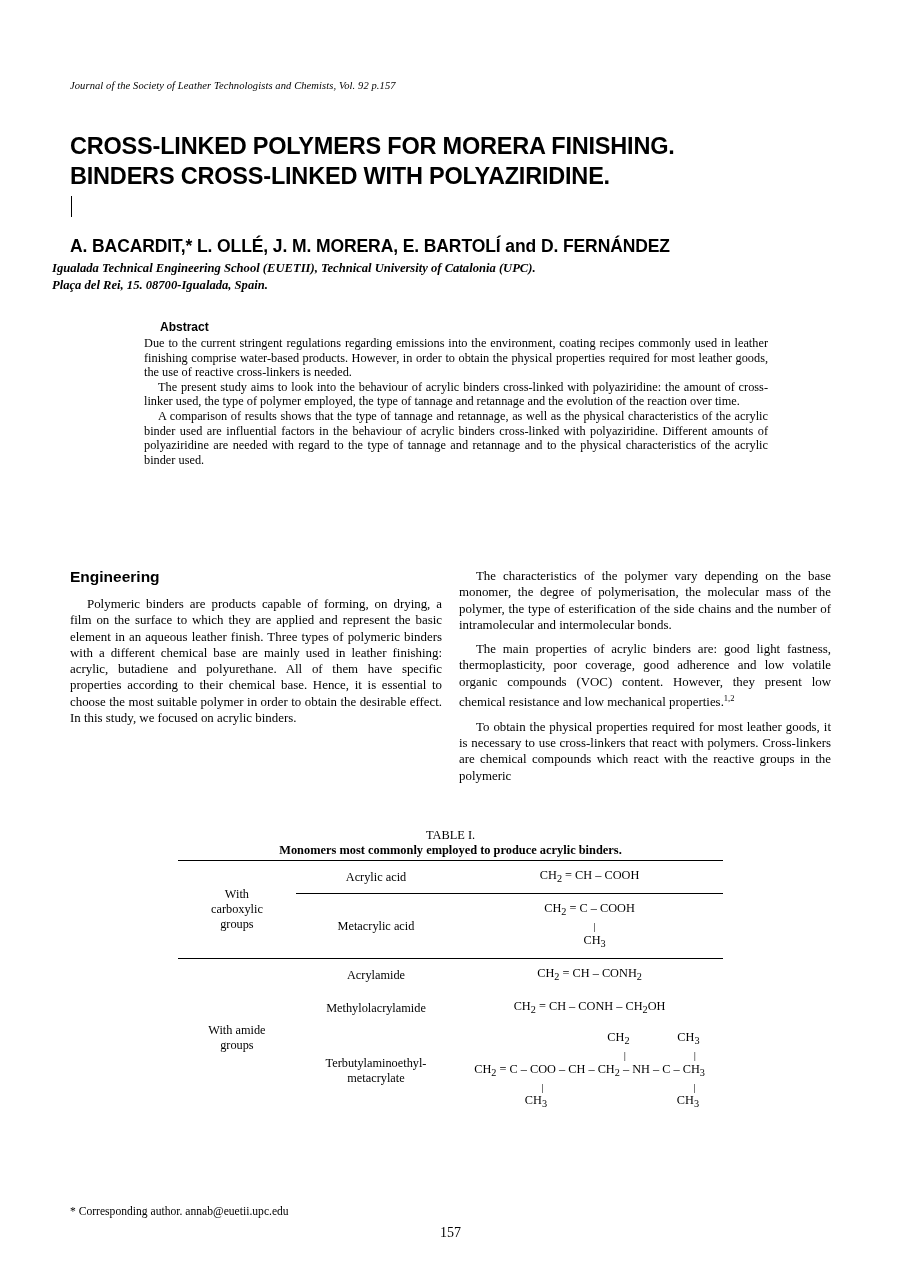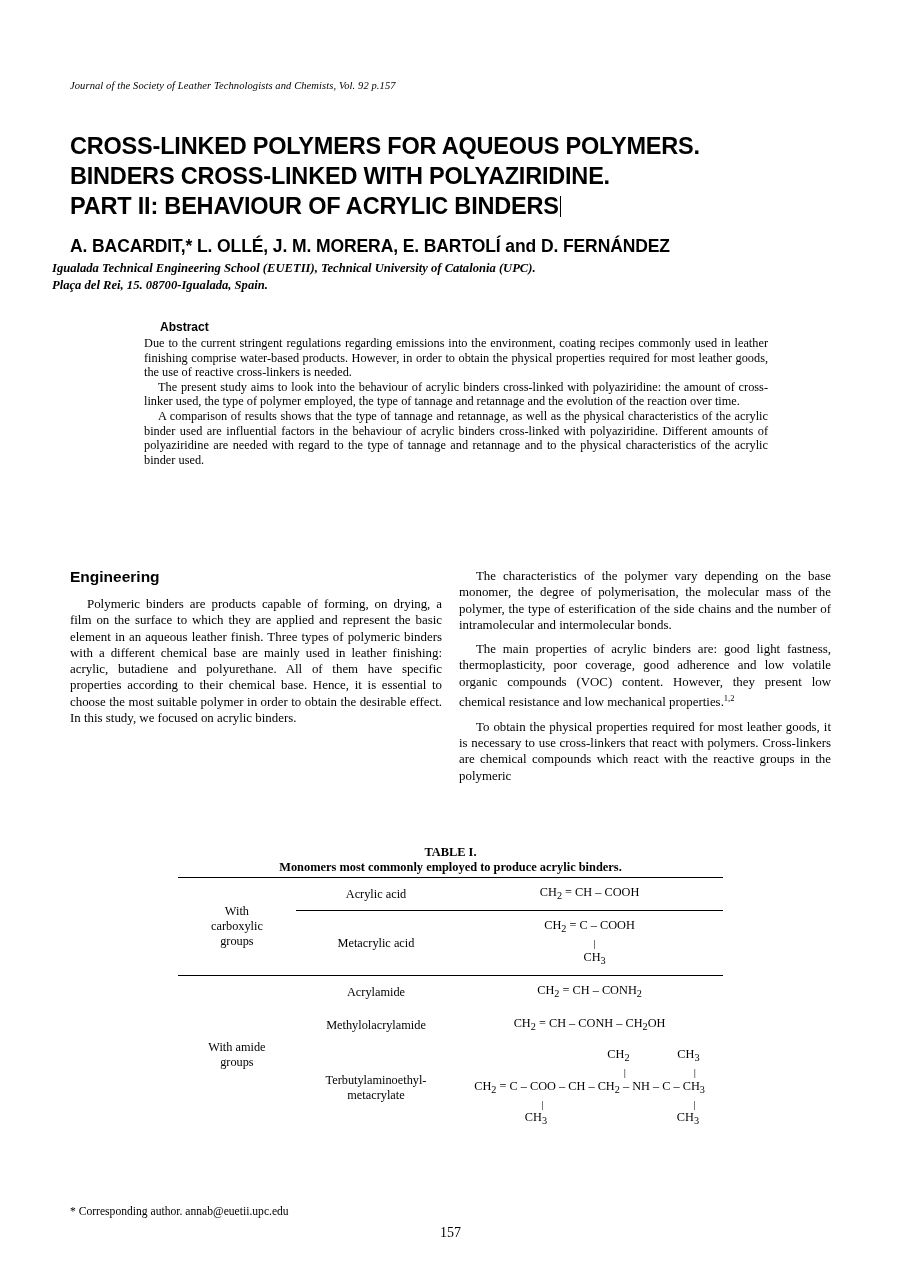--- a/index.html
+++ b/index.html
@@ -124,24 +124,23 @@
 
   .table-wrap {
     position: absolute;
     left: 178px;
     top: 828px;
     width: 545px;
   }
   .table-title {
     text-align: center;
     font-size: 12.4px;
-    font-weight: bold;
+    font-weight: normal;
     font-family: "Liberation Serif", serif;
     line-height: 15px;
-    margin-top: 17px;
   }
   .table-sub {
     text-align: center;
     font-size: 12.4px;
     font-weight: bold;
     line-height: 15px;
     margin-bottom: 2px;
   }
   table.mono {
     border-collapse: collapse;
@@ -192,23 +191,23 @@
   }
 </style>
 </head>
 <body>
 
 <div class="page">
 
   <div class="journal-line">Journal of the Society of Leather Technologists and Chemists, Vol. 92 p.157</div>
 
   <div class="title-block">
-    <div class="title-line">CROSS-LINKED POLYMERS FOR AQUEOUS POLYMERS.</div>
+    <div class="title-line">CROSS-LINKED POLYMERS FOR MORERA FINISHING.</div>
     <div class="title-line">BINDERS CROSS-LINKED WITH POLYAZIRIDINE.</div>
-    <div class="title-line third"><span>PART II: BEHAVIOUR OF ACRYLIC BINDERS</span><span class="caret"></span></div>
+    <div class="title-line third"><span class="caret"></span></div>
   </div>
 
   <div class="authors">A. BACARDIT,* L. OLLÉ, J. M. MORERA, E. BARTOLÍ and D. FERNÁNDEZ</div>
 
   <div class="affil">
     <div>Igualada Technical Engineering School (EUETII), Technical University of Catalonia (UPC).</div>
     <div>Plaça del Rei, 15. 08700-Igualada, Spain.</div>
   </div>
 
   <div class="abstract">

